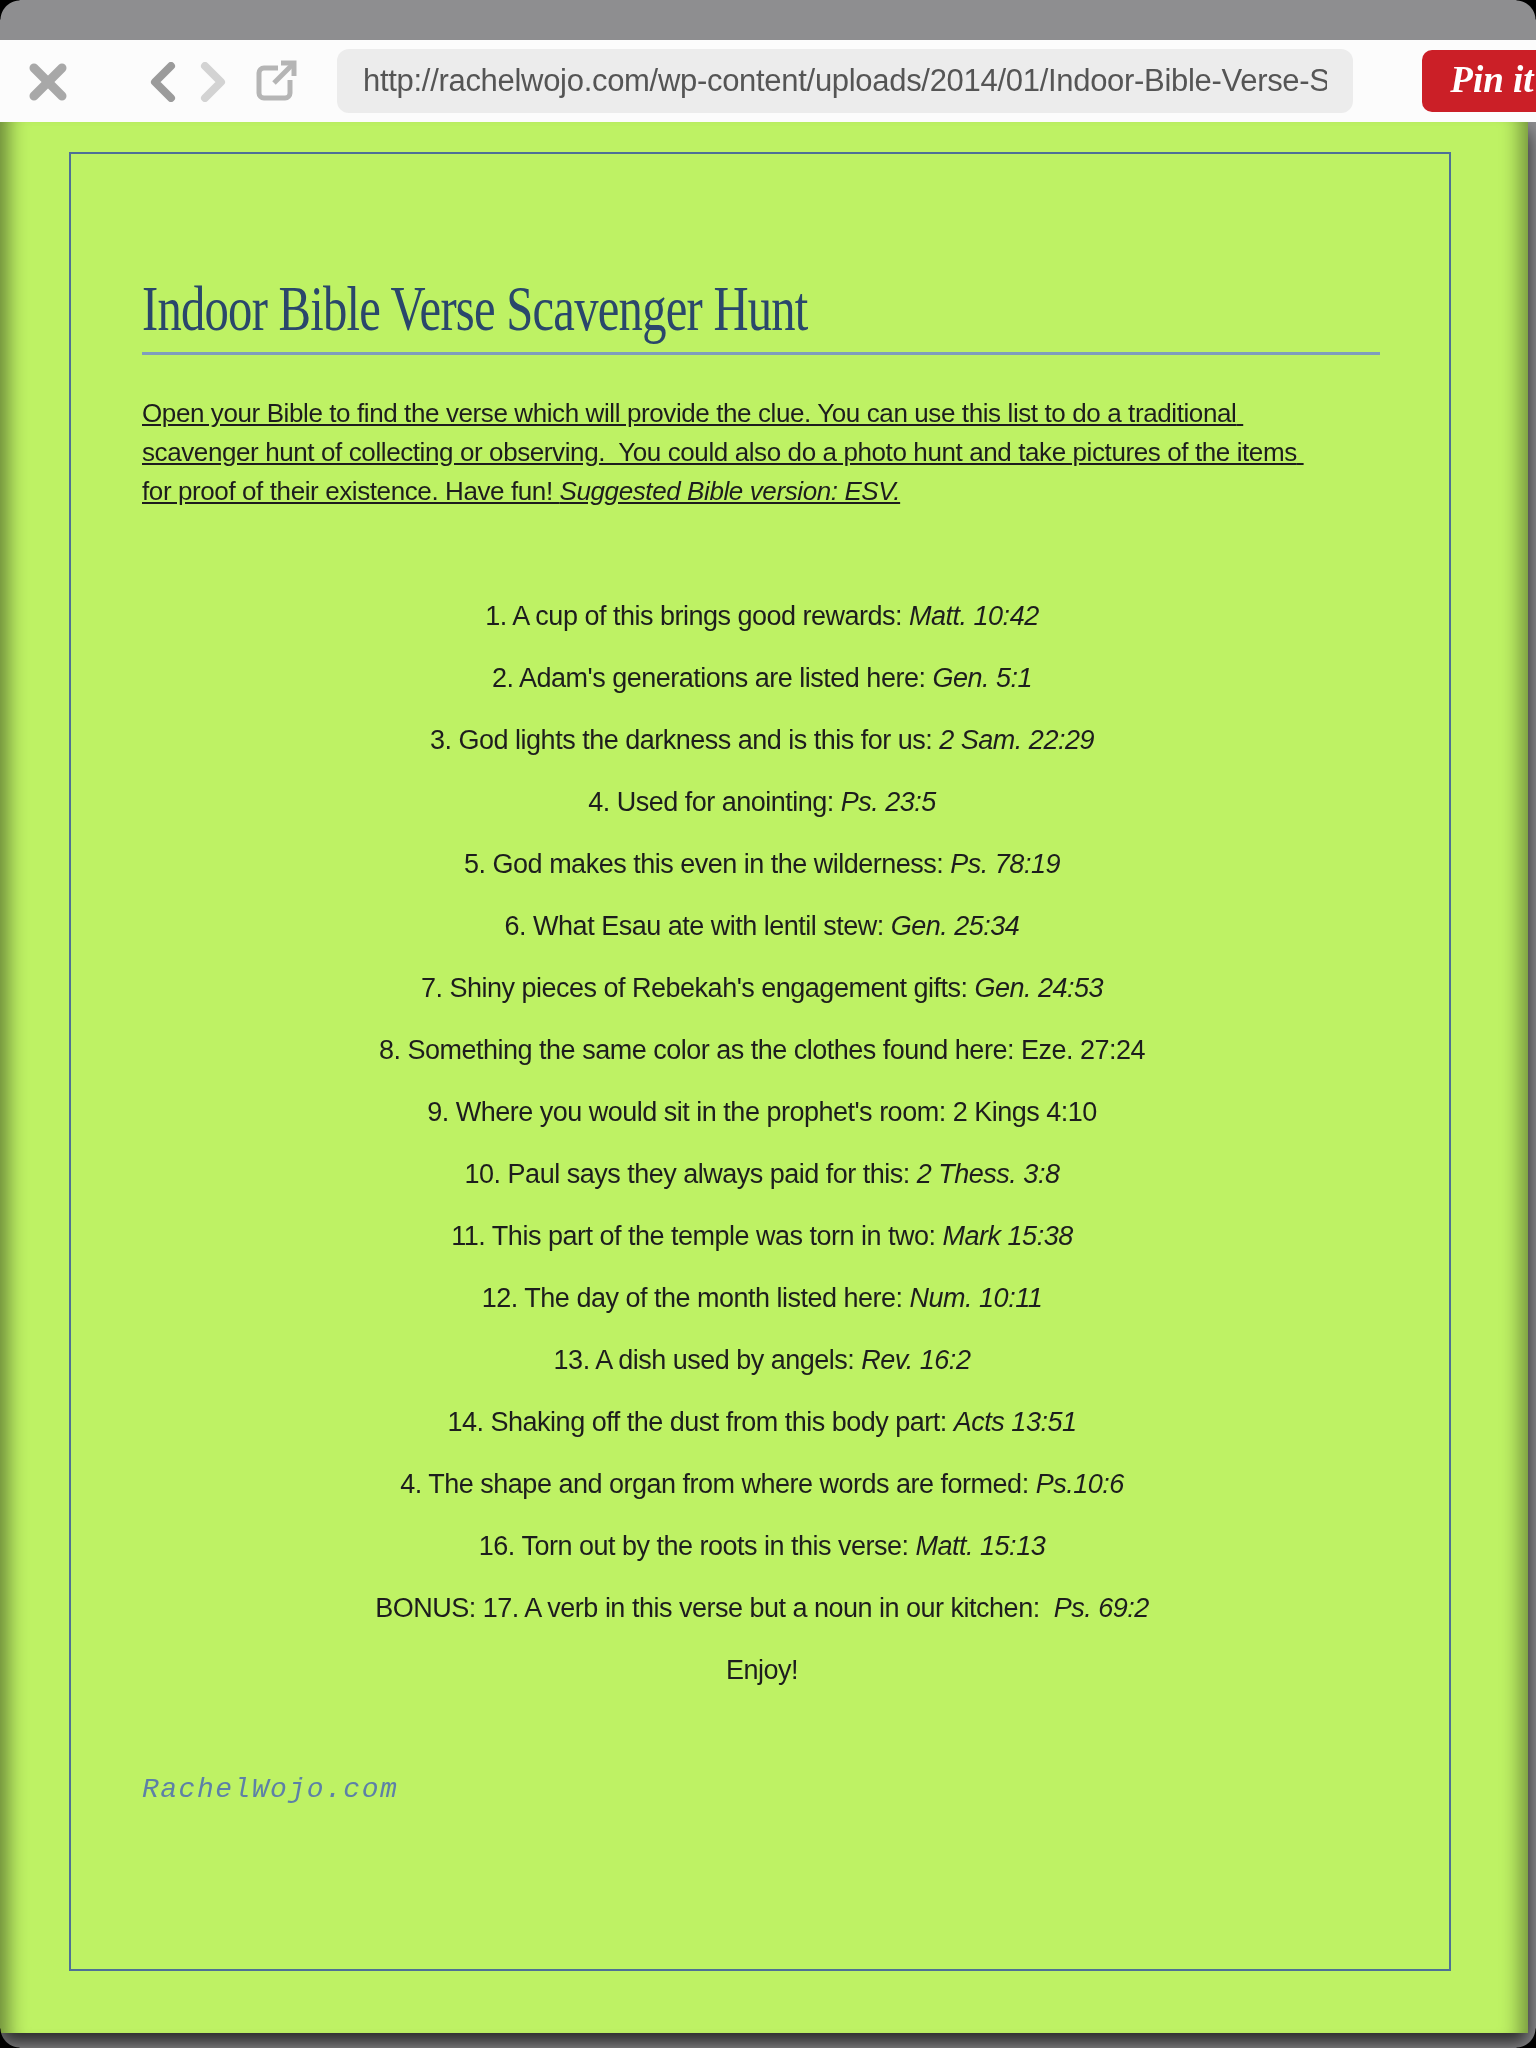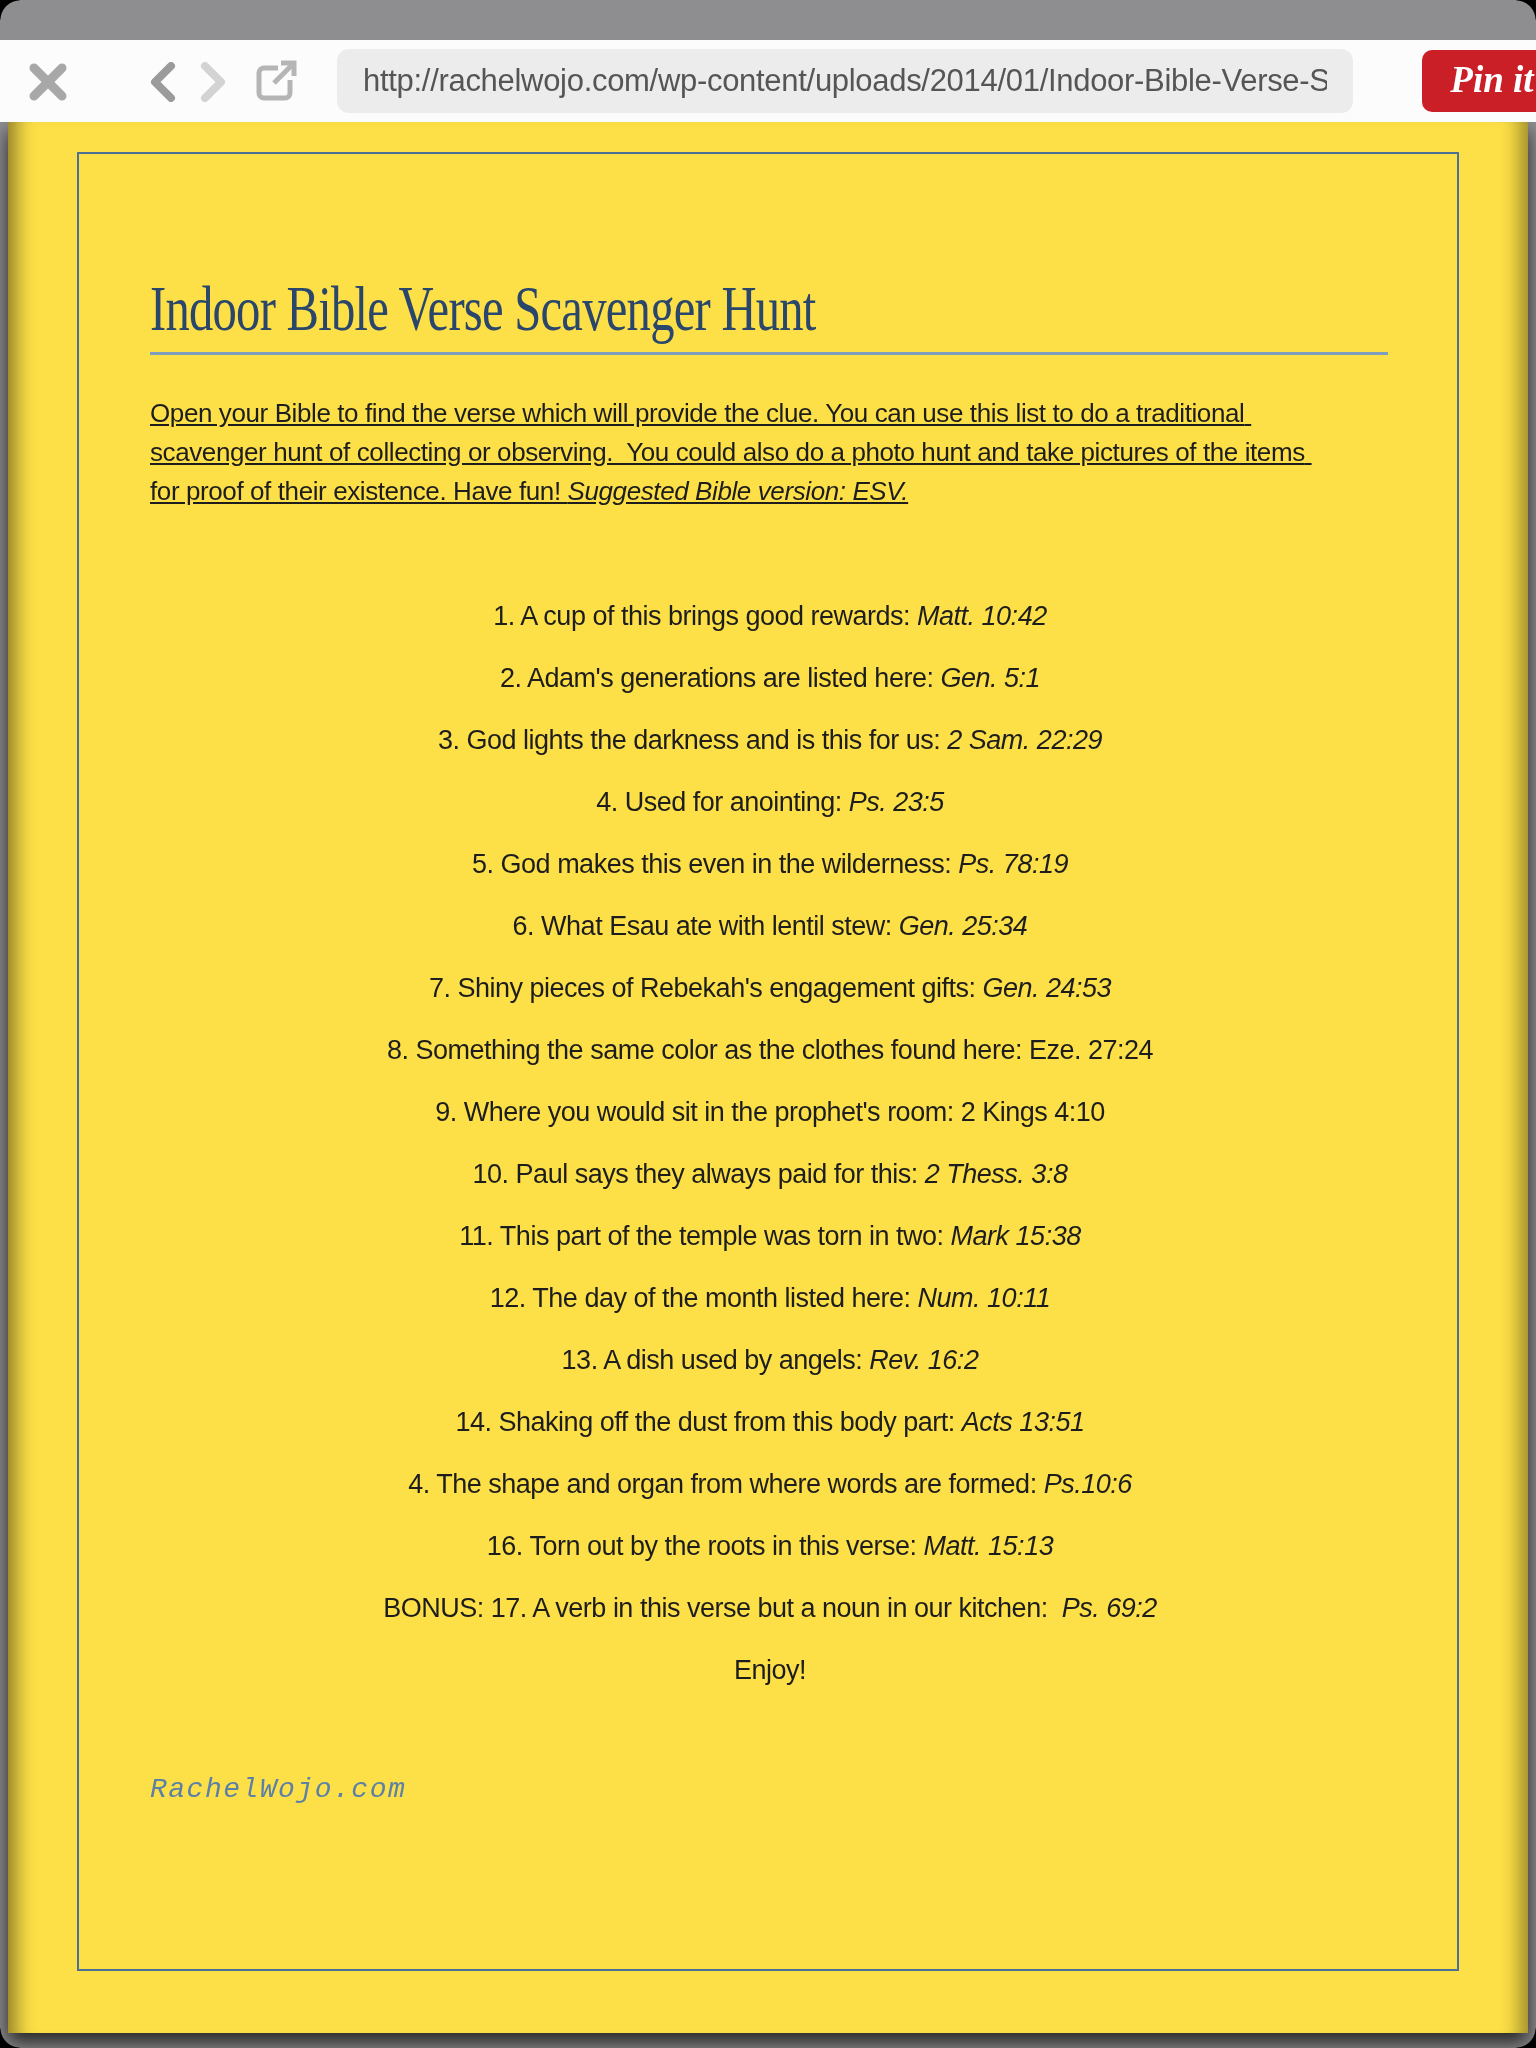--- a/index.html
+++ b/index.html
@@ -52,21 +52,21 @@
     letter-spacing:-0.3px;
   }
   .pin-btn{
     position:absolute;left:1374px;top:10px;width:140px;height:62px;
     background:var(--pin-red);border:none;border-radius:10px;cursor:pointer;
     color:#fff;font-family:"Liberation Serif",serif;font-style:italic;font-weight:700;
     font-size:37px;letter-spacing:0px;padding-bottom:4px;margin-left:48px;
   }
   
   .doc-page{
-    position:absolute;left:8px;right:8px;top:122px;height:1911px;background:#fde047;
+    position:absolute;left:0;right:8px;top:122px;height:1911px;background:#bef264;
     box-shadow:
       inset 26px 0 20px -18px rgba(0,0,0,.45),
       inset -26px 0 20px -18px rgba(0,0,0,.40),
       0 10px 18px rgba(0,0,0,.75);
     z-index:2;
   }
   .doc-border{
     position:absolute;left:69px;top:30px;width:1382px;height:1819px;
     border:2px solid var(--border-blue);
   }

